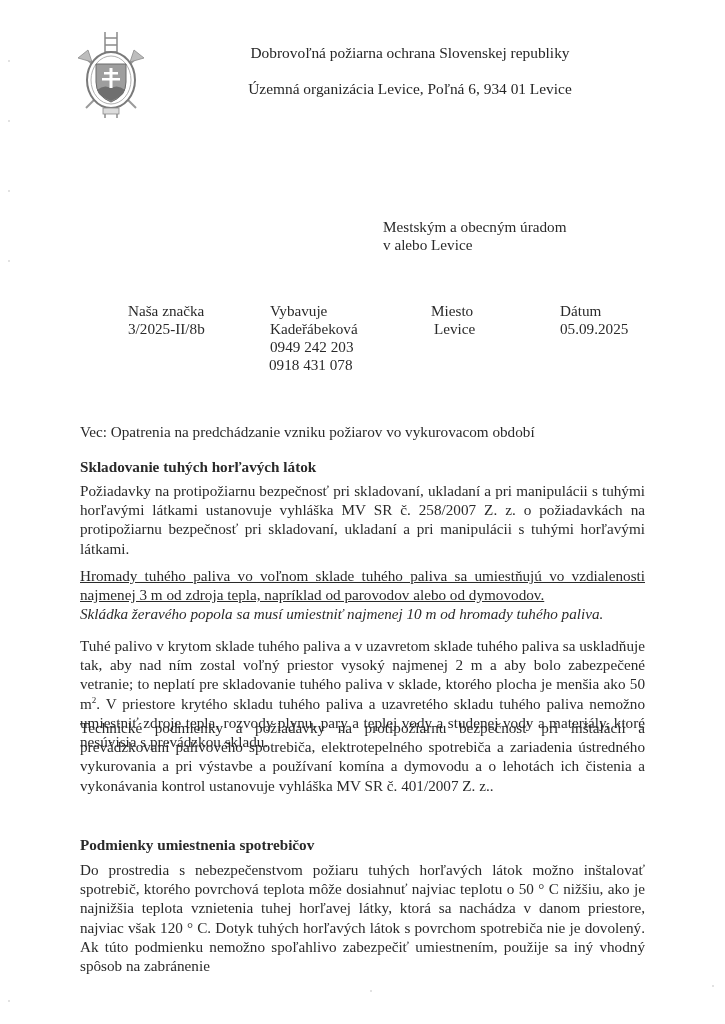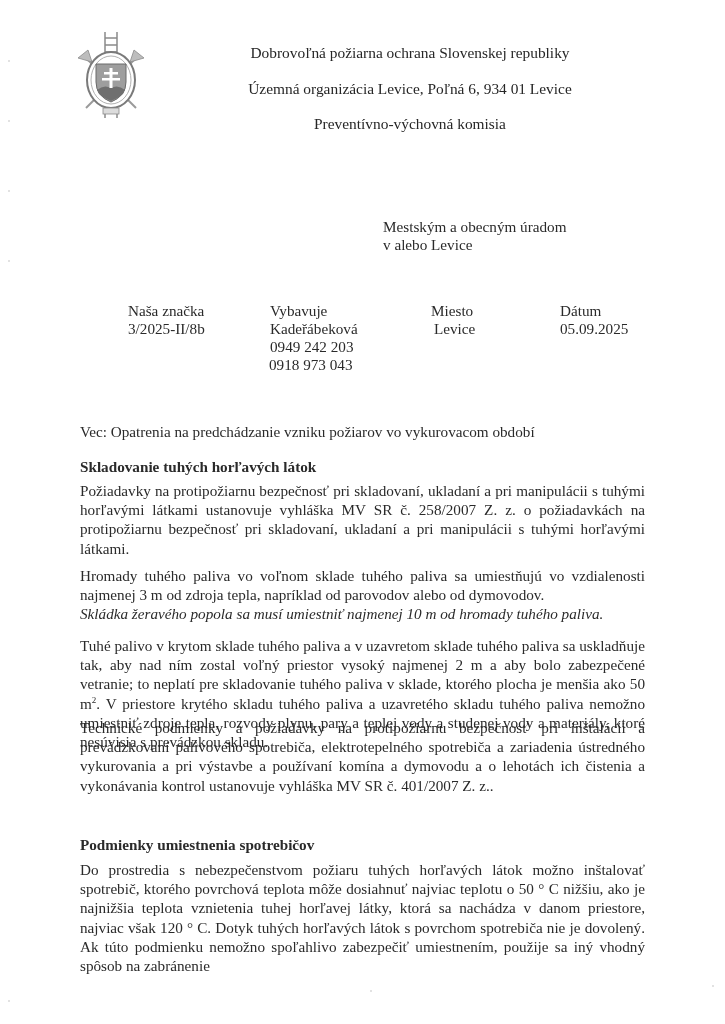--- a/index.html
+++ b/index.html
@@ -126,53 +126,52 @@
         <rect x="28" y="44" width="14" height="2.5"></rect>
         <rect x="26" y="50" width="18" height="2.5"></rect>
       </g>
 
       <rect x="27" y="80" width="16" height="6" fill="#dcdcdc" stroke="#8a8a8a" stroke-width="0.8"></rect>
     </svg>
   </div>
 
   <div class="header-line" style="top:44px;">Dobrovoľná požiarna ochrana Slovenskej republiky</div>
   <div class="header-line" style="top:80px;">Územná organizácia Levice, Poľná 6, 934 01 Levice</div>
-  <div class="header-line" style="top:115px;">Preventívno-výchovná komisia</div>
 
   <div class="recipient">
     <div>Mestským a obecným úradom</div>
     <div>v alebo Levice</div>
   </div>
 
   <div class="meta" style="left:80px;">
     <div>Naša značka</div>
     <div>3/2025-II/8b</div>
   </div>
   <div class="meta" style="left:222px;">
     <div>Vybavuje</div>
     <div>Kadeřábeková</div>
     <div>0949 242 203</div>
-    <div style="margin-left:-1px;">0918 973 043</div>
+    <div style="margin-left:-1px;">0918 431 078</div>
   </div>
   <div class="meta" style="left:383px;">
     <div>Miesto</div>
     <div style="margin-left:3px;">Levice</div>
   </div>
   <div class="meta" style="left:512px;">
     <div>Dátum</div>
     <div>05.09.2025</div>
   </div>
 
   <div class="subject">Vec: Opatrenia na predchádzanie vzniku požiarov vo vykurovacom období</div>
 
   <div class="section-title" style="top:458px;">Skladovanie tuhých horľavých látok</div>
 
   <div class="para" style="top:481px;">Požiadavky na protipožiarnu bezpečnosť pri skladovaní, ukladaní a pri manipulácii s tuhými horľavými látkami ustanovuje vyhláška MV SR č. 258/2007 Z. z. o požiadavkách na protipožiarnu bezpečnosť pri skladovaní, ukladaní a pri manipulácii s tuhými horľavými látkami.</div>
 
-  <div class="para" style="top:566px;">Hromady tuhého paliva vo voľnom sklade tuhého paliva sa umiestňujú vo vzdialenosti najmenej 3 m od zdroja tepla, napríklad od parovodov alebo od dymovodov.</div>
+  <div class="para" style="top:566px;text-decoration:underline;">Hromady tuhého paliva vo voľnom sklade tuhého paliva sa umiestňujú vo vzdialenosti najmenej 3 m od zdroja tepla, napríklad od parovodov alebo od dymovodov.</div>
   <div class="para left" style="top:604px;">Skládka žeravého popola sa musí umiestniť najmenej 10 m od hromady tuhého paliva.</div>
 
   <div class="para" style="top:636px;"><span>Tuhé palivo v krytom sklade tuhého paliva a v uzavretom sklade tuhého paliva sa uskladňuje tak, aby nad ním zostal voľný priestor vysoký najmenej 2 m a aby bolo zabezpečené vetranie; to neplatí pre skladovanie tuhého paliva v sklade, ktorého plocha je menšia ako 50 m</span><sup>2</sup><span>. V priestore krytého skladu tuhého paliva a uzavretého skladu tuhého paliva nemožno umiestniť zdroje tepla, rozvody plynu, pary a teplej vody a studenej vody a materiály, ktoré nesúvisia s prevádzkou skladu.</span></div>
 
   <div class="para" style="top:718px;">Technické podmienky a požiadavky na protipožiarnu bezpečnosť pri inštalácii a prevádzkovaní palivového spotrebiča, elektrotepelného spotrebiča a zariadenia ústredného vykurovania a pri výstavbe a používaní komína a dymovodu a o lehotách ich čistenia a vykonávania kontrol ustanovuje vyhláška MV SR č. 401/2007 Z. z..</div>
 
   <div class="section-title" style="top:836px;">Podmienky umiestnenia spotrebičov</div>
 
   <div class="para" style="top:860px;">Do prostredia s nebezpečenstvom požiaru tuhých horľavých látok možno inštalovať spotrebič, ktorého povrchová teplota môže dosiahnuť najviac teplotu o 50 ° C nižšiu, ako je najnižšia teplota vznietenia tuhej horľavej látky, ktorá sa nachádza v danom priestore, najviac však 120 ° C. Dotyk tuhých horľavých látok s povrchom spotrebiča nie je dovolený. Ak túto podmienku nemožno spoľahlivo zabezpečiť umiestnením, použije sa iný vhodný spôsob na zabránenie</div>
 

